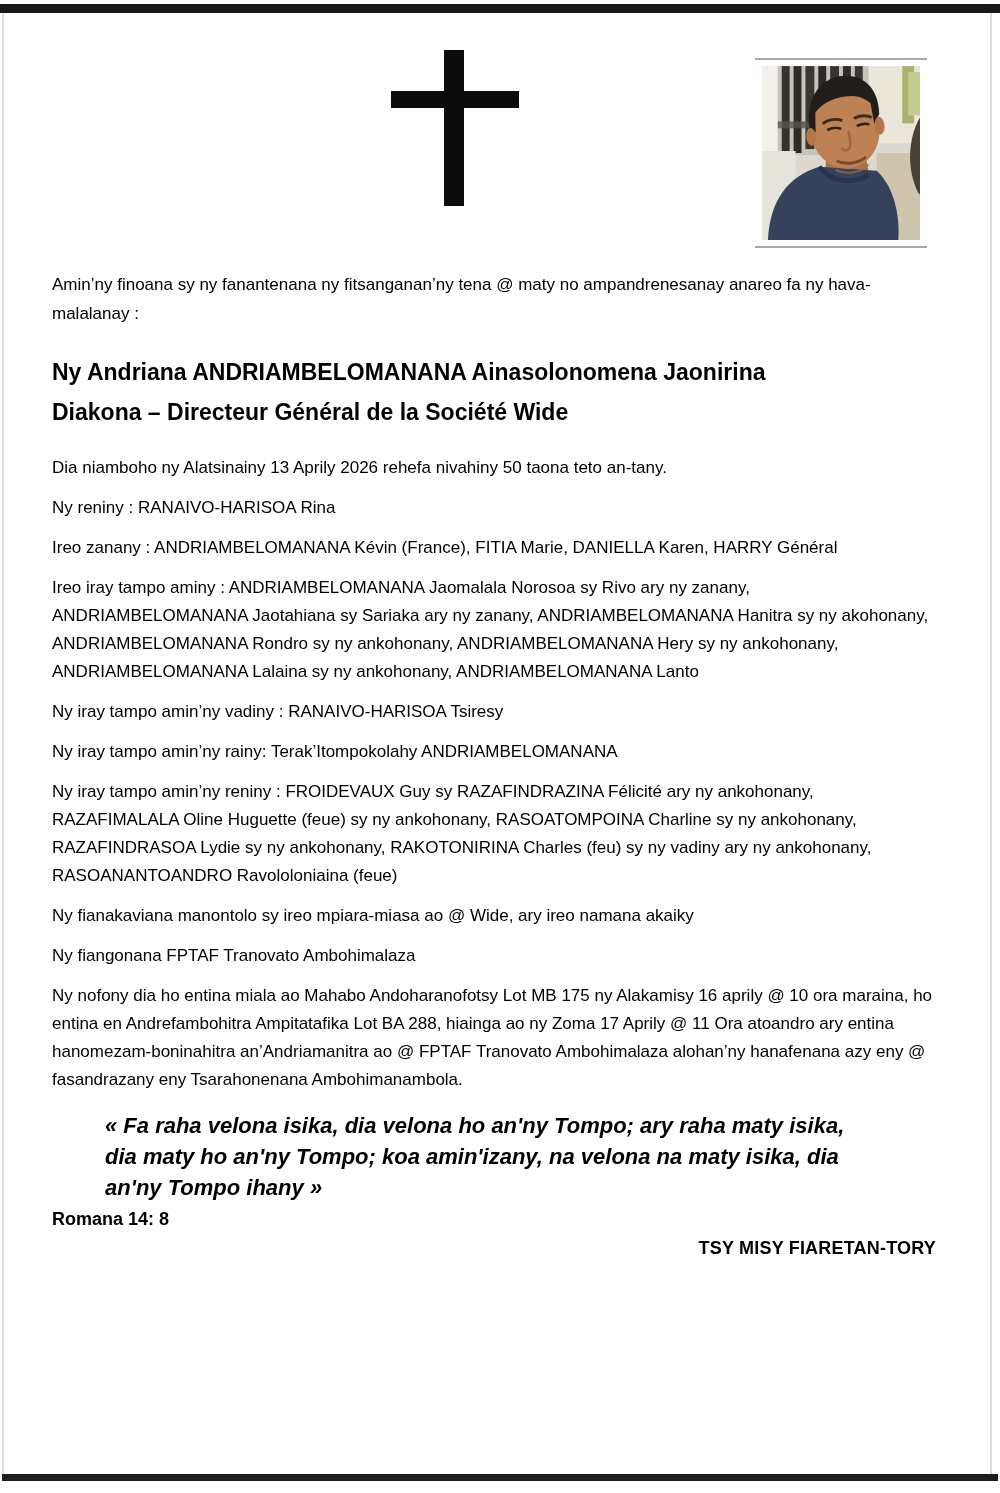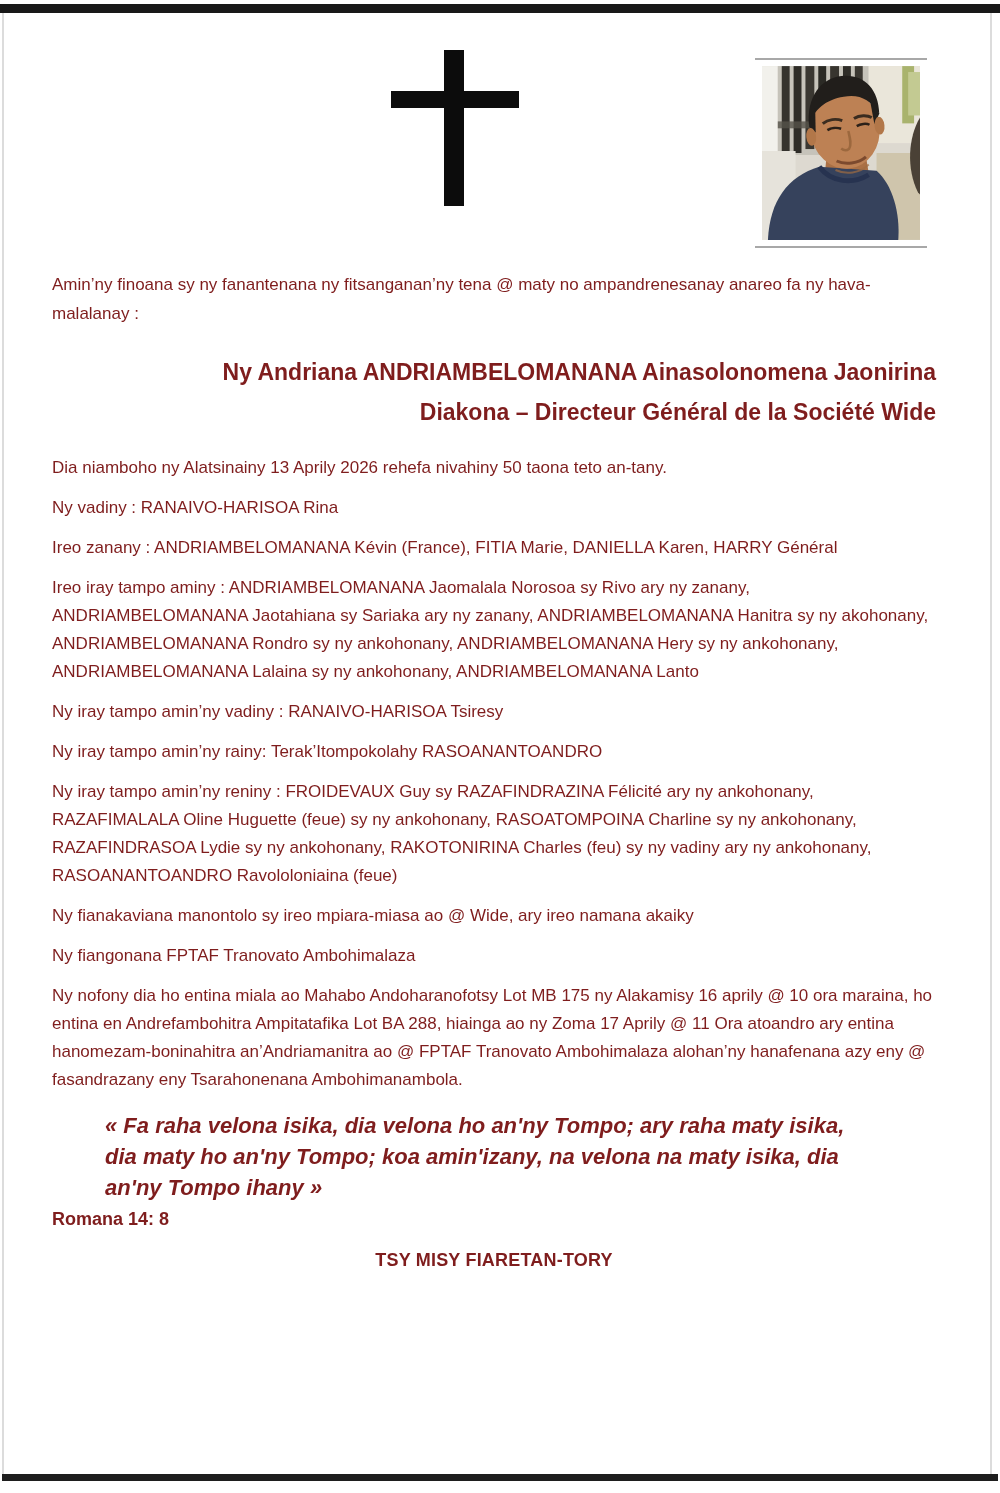--- a/index.html
+++ b/index.html
@@ -2,55 +2,55 @@
 <html><head>
 <meta charset="utf-8">
 <style>
   html, body { margin:0; padding:0; background:#ffffff; }
   .page {
     position:relative;
     width:1000px; height:1493px;
     background:#ffffff;
     overflow:hidden;
     font-family:"Liberation Sans","DejaVu Sans",sans-serif;
-    color:#7f1d1d;
+    color:#000000;
   }
   
   .edge-top    { position:absolute; top:4px; left:0; right:0; height:9px; background:#181818; }
   .edge-bottom { position:absolute; bottom:12px; left:2px; right:2px; height:7px; background:#1e1e1e; }
   .edge-left   { position:absolute; top:13px; bottom:19px; left:2px; width:2px; background:#dcdcdc; }
   .edge-right  { position:absolute; top:13px; bottom:19px; right:8px; width:2px; background:#dcdcdc; }
 
   header.doc-header { position:relative; height:262px; }
   .cross-v { position:absolute; left:444px; top:50px;  width:20px;  height:156px; background:#0c0c0c; }
   .cross-h { position:absolute; left:391px; top:91px;  width:128px; height:17px;  background:#0c0c0c; }
 
   .photo-wrap { position:absolute; left:755px; top:58px; width:172px; }
   .photo-rule { height:2px; background:#a8a8a8; }
   .photo-rule.rule-top { margin-bottom:5px; }
   .photo-rule.rule-bottom { margin-top:5px; }
   svg.portrait { display:block; margin:0 auto; width:158px; height:176px; }
 
   .content { padding:8px 64px 0 52px; }
   .intro { font-size:17px; line-height:29px; margin:0; }
-  h1.title { text-align:right; font-size:23px; line-height:40px; font-weight:bold; margin:24px 0 0 0; }
+  h1.title { text-align:left; font-size:23px; line-height:40px; font-weight:bold; margin:24px 0 0 0; }
   h1.title span { display:block; }
 
   .paras { margin:0; }
   .para { font-size:17px; line-height:28px; margin:12px 0 0 0; }
   .para:first-child { margin-top:22px; }
   .b { font-weight:normal; }
 
   blockquote.quote {
     font-style:italic; font-weight:bold;
     font-size:22px; line-height:31px;
     margin:16px 0 0 53px; max-width:742px;
   }
   .ref { text-align:left; font-weight:bold; font-size:18px; margin:6px 4px 0 0; }
-  .closing { text-align:center; font-weight:bold; font-size:18px; margin:20px 0 0 0; letter-spacing:0.2px; }
+  .closing { text-align:right; font-weight:bold; font-size:18px; margin:8px 0 0 0; letter-spacing:0.2px; }
 </style>
 </head>
 <body>
 
 <div class="page">
 
   <div class="edge-top"></div>
   <div class="edge-bottom"></div>
   <div class="edge-left"></div>
   <div class="edge-right"></div>
@@ -109,25 +109,25 @@
   <main class="content">
     <p class="intro">Amin’ny finoana sy ny fanantenana ny fitsanganan’ny tena @ maty no ampandrenesanay anareo fa ny hava-malalanay :</p>
 
     <h1 class="title">
       <span>Ny Andriana ANDRIAMBELOMANANA Ainasolonomena Jaonirina</span>
       <span>Diakona – Directeur Général de la Société Wide</span>
     </h1>
 
     <section class="paras">
         <p class="para"><span>Dia niamboho ny Alatsinainy 13 Aprily 2026 rehefa nivahiny 50 taona teto an-tany.</span></p>
-        <p class="para"><span>Ny vadiny : </span><span class="b">RANAIVO-HARISOA Rina</span></p>
+        <p class="para"><span>Ny reniny : </span><span class="b">RANAIVO-HARISOA Rina</span></p>
         <p class="para"><span>Ireo zanany : </span><span class="b">ANDRIAMBELOMANANA Kévin </span><span>(France), </span><span class="b">FITIA Marie, DANIELLA Karen, HARRY Général</span></p>
         <p class="para"><span>Ireo iray tampo aminy : </span><span class="b">ANDRIAMBELOMANANA Jaomalala Norosoa sy Rivo ary ny zanany, ANDRIAMBELOMANANA Jaotahiana sy Sariaka ary ny zanany, ANDRIAMBELOMANANA Hanitra sy ny akohonany, ANDRIAMBELOMANANA Rondro sy ny ankohonany, ANDRIAMBELOMANANA Hery sy ny ankohonany, ANDRIAMBELOMANANA Lalaina sy ny ankohonany, ANDRIAMBELOMANANA Lanto</span></p>
         <p class="para"><span>Ny iray tampo amin’ny vadiny : </span><span class="b">RANAIVO-HARISOA Tsiresy</span></p>
-        <p class="para"><span>Ny iray tampo amin’ny rainy: </span><span class="b">Terak’Itompokolahy RASOANANTOANDRO</span></p>
+        <p class="para"><span>Ny iray tampo amin’ny rainy: </span><span class="b">Terak’Itompokolahy ANDRIAMBELOMANANA</span></p>
         <p class="para"><span>Ny iray tampo amin’ny reniny : </span><span class="b">FROIDEVAUX Guy sy RAZAFINDRAZINA Félicité ary ny ankohonany, RAZAFIMALALA Oline Huguette (feue) sy ny ankohonany, RASOATOMPOINA Charline sy ny ankohonany, RAZAFINDRASOA Lydie sy ny ankohonany, RAKOTONIRINA Charles (feu) sy ny vadiny ary ny ankohonany, RASOANANTOANDRO Ravololoniaina (feue)</span></p>
         <p class="para"><span class="b">Ny fianakaviana manontolo sy ireo mpiara-miasa ao @ Wide, ary ireo namana akaiky</span></p>
         <p class="para"><span class="b">Ny fiangonana FPTAF Tranovato Ambohimalaza</span></p>
         <p class="para"><span class="b">Ny nofony dia ho entina miala ao Mahabo Andoharanofotsy Lot MB 175 ny Alakamisy 16 aprily @ 10 ora maraina, ho entina en Andrefambohitra Ampitatafika Lot BA 288, hiainga ao ny Zoma 17 Aprily @ 11 Ora atoandro ary entina hanomezam-boninahitra an’Andriamanitra ao @ FPTAF Tranovato Ambohimalaza alohan’ny hanafenana azy eny @ fasandrazany eny Tsarahonenana Ambohimanambola.</span></p>
       </section>
 
     <blockquote class="quote">« Fa raha velona isika, dia velona ho an'ny Tompo; ary raha maty isika, dia maty ho an'ny Tompo; koa amin'izany, na velona na maty isika, dia an'ny Tompo ihany »</blockquote>
     <p class="ref">Romana 14: 8</p>
     <p class="closing">TSY MISY FIARETAN-TORY</p>
   </main>

